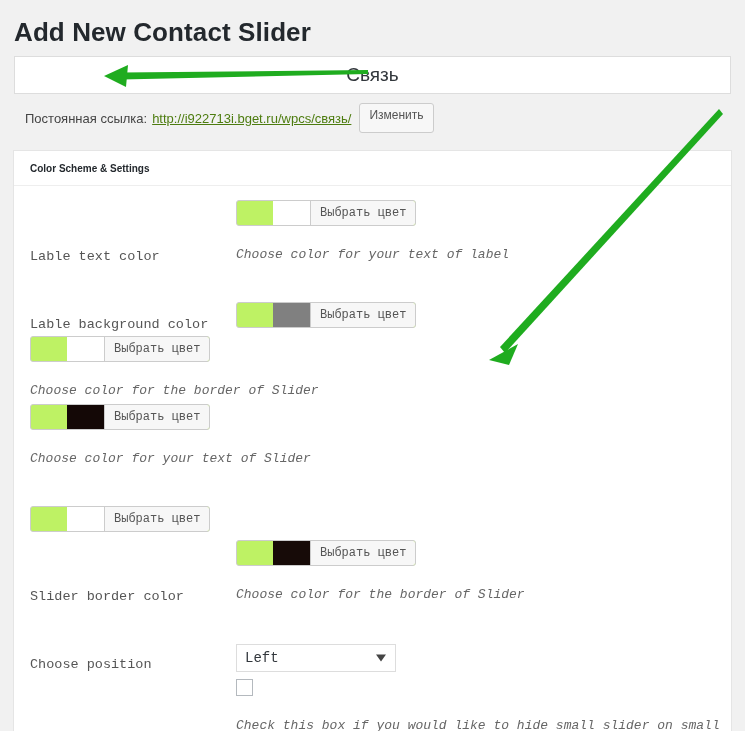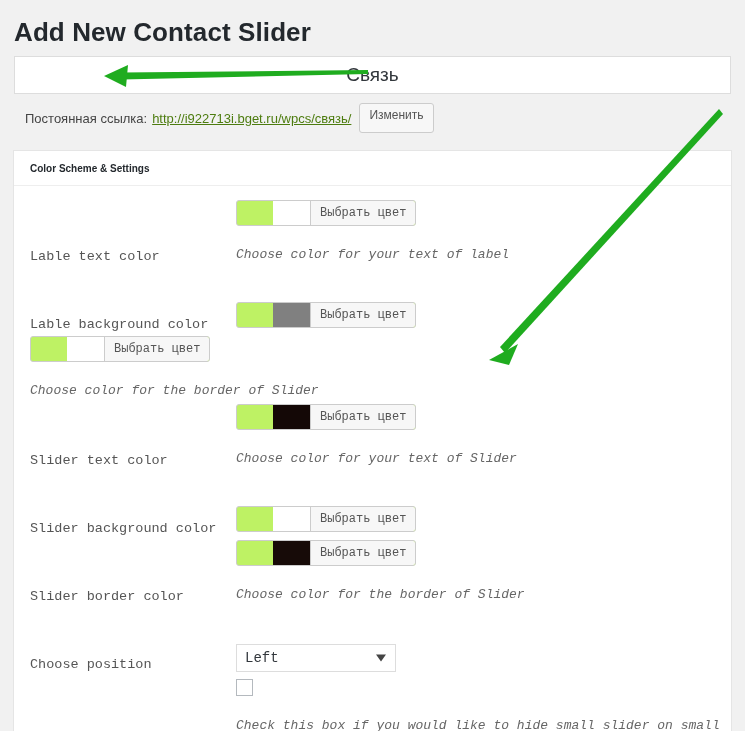--- a/index.html
+++ b/index.html
@@ -274,32 +274,30 @@
       <div class="row-field">
         <div class="colorpicker">
           <span class="color-swatch" style="background: rgb(255, 255, 255);"></span>
           <span class="color-btn-text">Выбрать цвет</span>
         </div>
         <div class="field-desc">Choose color for the border of Slider</div>
       </div>
     </div>
 
     <div class="form-row">
-      <div class="row-label">Slider text color</div>
       <div class="row-field">
         <div class="colorpicker">
           <span class="color-swatch" style="background:#140806"></span>
           <span class="color-btn-text">Выбрать цвет</span>
         </div>
         <div class="field-desc">Choose color for your text of Slider</div>
       </div>
     </div>
 
     <div class="form-row">
-      <div class="row-label">Slider background color</div>
       <div class="row-field">
         <div class="colorpicker">
           <span class="color-swatch" style="background:#ffffff"></span>
           <span class="color-btn-text">Выбрать цвет</span>
         </div>
       </div>
     </div>
 
     <div class="form-row">
       <div class="row-label">Slider border color</div>

